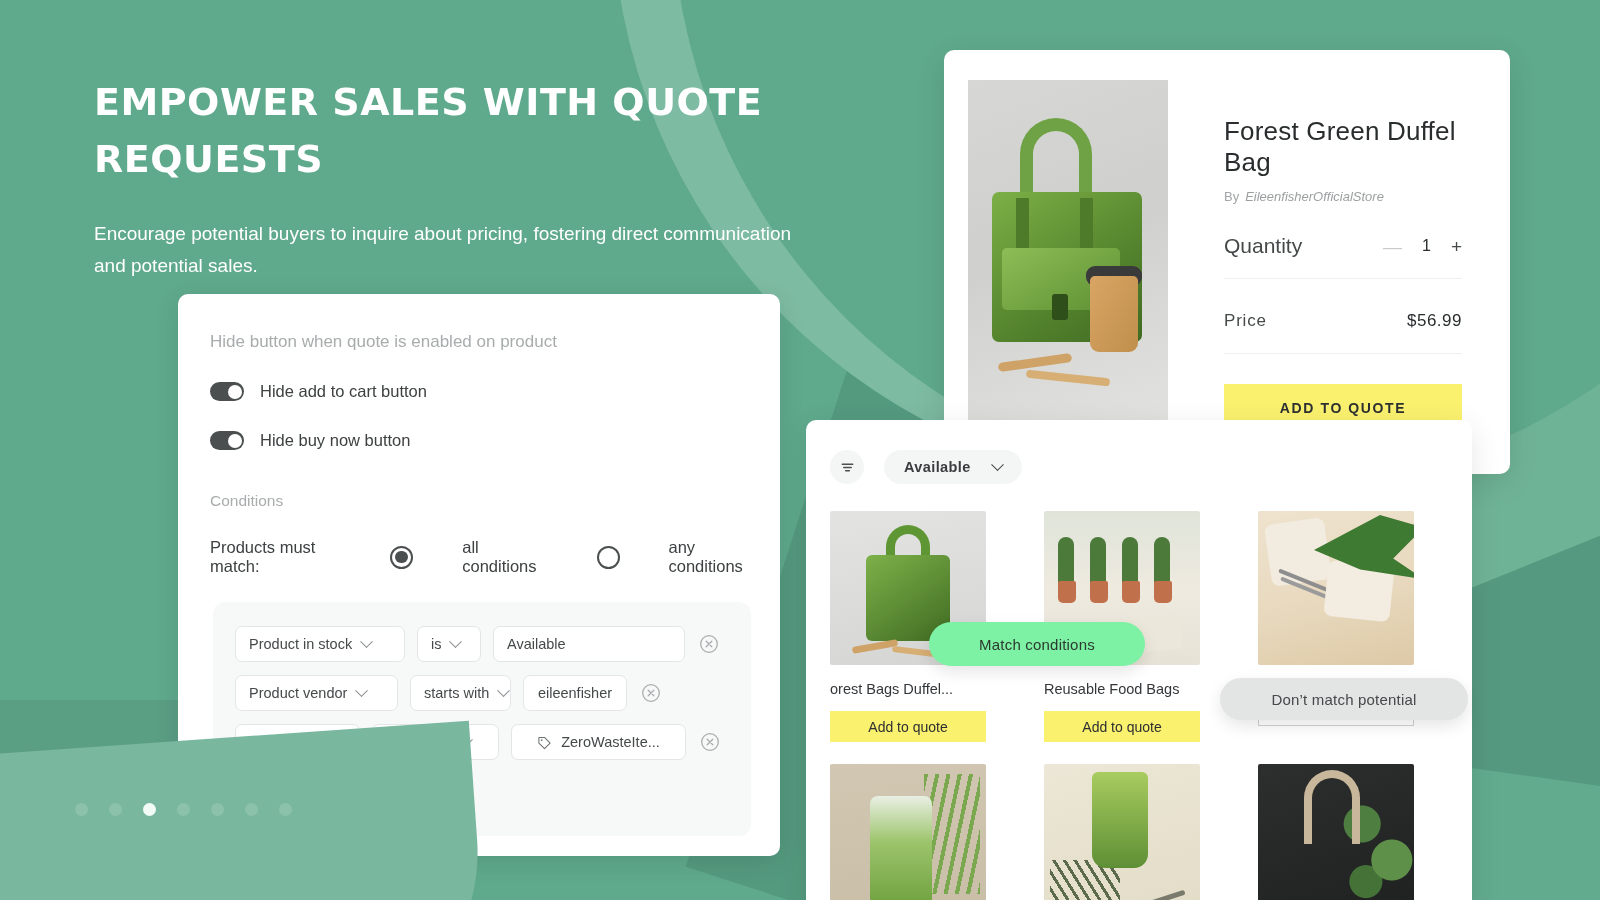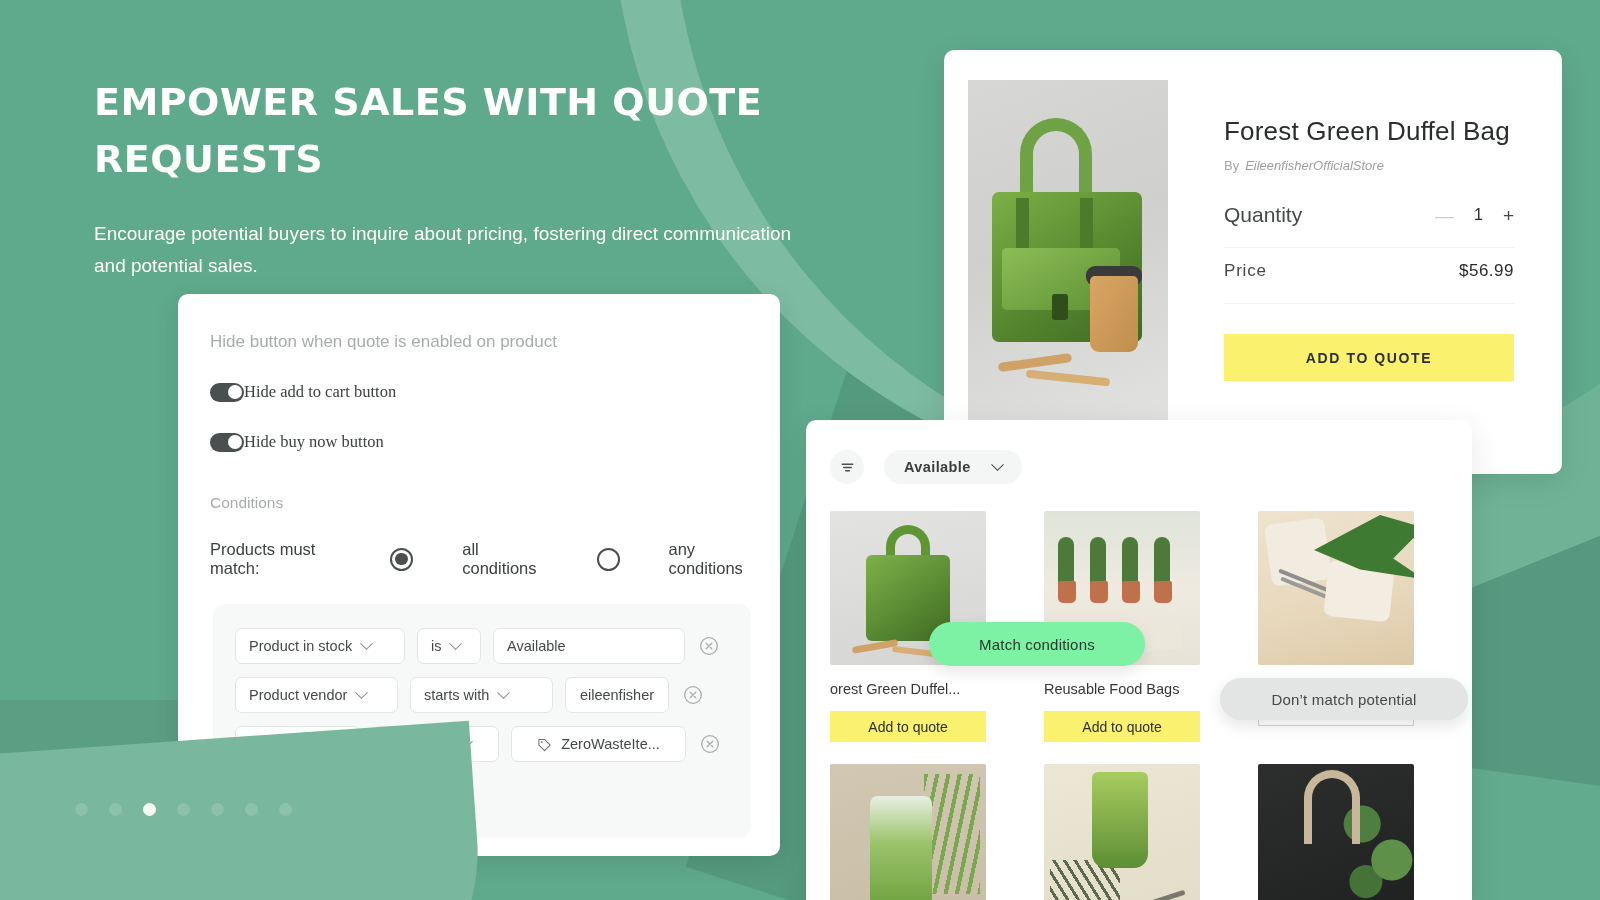--- a/index.html
+++ b/index.html
@@ -135,23 +135,23 @@
   }
   .switch i {
     position: absolute;
     right: 2.5px; top: 2.5px;
     width: 14px; height: 14px;
     border-radius: 50%;
     background: #ffffff;
     display: block;
   }
   .toggle-label {
+    margin-left: 16px;
     font-size: 16.5px;
     color: #3d4142;
-    font-family: Liberation Serif, serif;
   }
   .cond-head {
     margin-top: 42px;
     color: #a8acad;
     font-size: 15.5px;
   }
   .match-row {
     display: flex; align-items: center;
     margin-top: 28px;
     gap: 36px;
@@ -233,21 +233,21 @@
     display: flex; gap: 21px;
     z-index: 8;
   }
   .dot { width: 13px; height: 13px; border-radius: 50%; background: #8cc2ac; }
   .dot.active { background: #f2fbf6; }
 
   
   .product-card {
     position: absolute;
     left: 944px; top: 50px;
-    width: 618px; height: 424px;
+    width: 566px; height: 424px;
     background: #ffffff;
     border-radius: 10px;
     box-shadow: 0 8px 30px rgba(0,0,0,0.10);
     z-index: 4;
     overflow: hidden;
     display: flex;
   }
   .pc-photo {
     width: 200px;
     margin: 30px 0 0 24px;
@@ -321,21 +321,21 @@
     display: flex; align-items: center; justify-content: space-between;
     padding-bottom: 20px;
     border-bottom: 1px solid #eeefef;
   }
   .pc-qty .lbl { font-size: 21px; color: #45494a; }
   .qty-ctrl { display: flex; align-items: center; gap: 20px; }
   .qty-minus { color: #c9cccd; font-size: 19px; line-height: 1; }
   .qty-val { color: #2a2d2e; font-size: 16px; }
   .qty-plus { color: #45494a; font-size: 19px; line-height: 1; }
   .pc-price {
-    margin-top: 13px;
+    margin-top: 32px;
     display: flex; align-items: center; justify-content: space-between;
     padding-bottom: 22px;
     border-bottom: 1px solid #eeefef;
   }
   .pc-price .lbl { font-size: 17px; color: #45494a; letter-spacing: .8px; }
   .pc-price .val { font-size: 17px; color: #2a2d2e; letter-spacing: .5px; }
   .atq {
     margin-top: 30px;
     width: 100%; height: 47px;
     background: #faf16f;
@@ -534,21 +534,21 @@
               <path d="M7.2 7.2l5.6 5.6M12.8 7.2l-5.6 5.6" stroke="currentColor" stroke-width="1.3" stroke-linecap="round"></path>
             </svg>
         </span>
       </div>
 
       <div class="cond-row">
         <span class="pill select" style="width:163px">
           <span>Product vendor</span>
           <i class="chev"></i>
         </span>
-        <span class="pill select" style="width:143px;margin-left:12px">
+        <span class="pill select" style="width:101px;margin-left:12px">
           <span>starts with</span>
           <i class="chev"></i>
         </span>
         <span class="pill val center" style="width:104px;margin-left:12px">
           <span>eileenfisher</span>
         </span>
         <span class="rm">
           <svg viewBox="0 0 20 20" width="20" height="20" fill="none">
               <circle cx="10" cy="10" r="8.3" stroke="currentColor" stroke-width="1.3"></circle>
               <path d="M7.2 7.2l5.6 5.6M12.8 7.2l-5.6 5.6" stroke="currentColor" stroke-width="1.3" stroke-linecap="round"></path>
@@ -646,21 +646,21 @@
     </div>
 
     <div class="prod-grid">
       <div>
         <div class="prod-thumb img-duffel">
             <i class="h"></i>
             <i class="b"></i>
             <i class="u1"></i>
             <i class="u2"></i>
           </div>
-        <div class="prod-name">orest Green Duffel...</div>
+        <div class="prod-name">orest Bags Duffel...</div>
         <div class="prod-act quote">Add to quote</div>
       </div>
       <div>
         <div class="prod-thumb img-foodbags">
           <i class="pl" style="left:14px"></i>
             <i class="pot" style="left:14px"></i>
           <i class="pl" style="left:46px"></i>
             <i class="pot" style="left:46px"></i>
           <i class="pl" style="left:78px"></i>
             <i class="pot" style="left:78px"></i>

